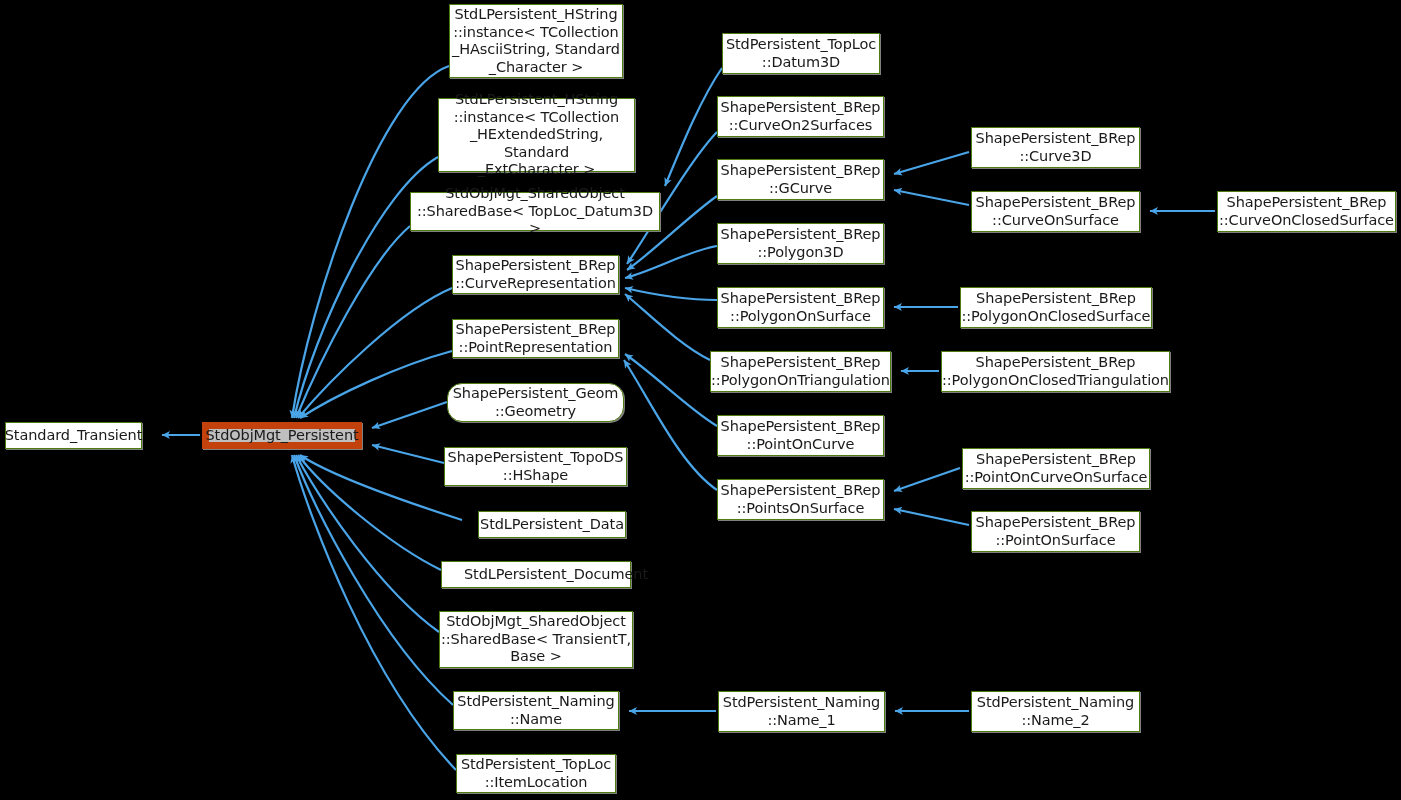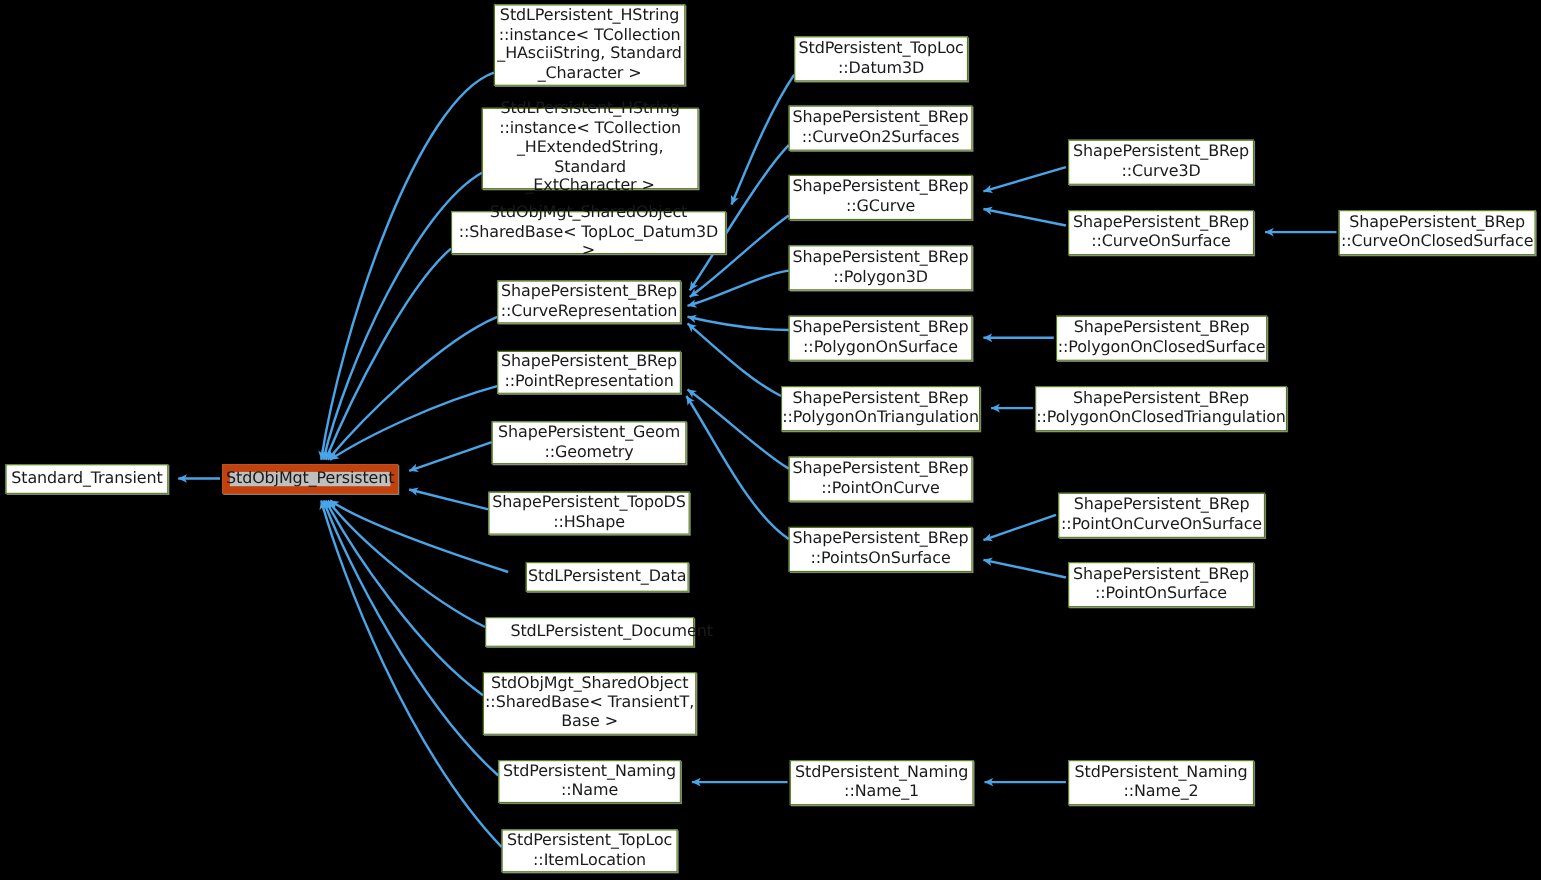--- a/index.html
+++ b/index.html
@@ -84,37 +84,37 @@
         <path d="M 958 307 L 894 307" fill="none" stroke="#4aa5e8" stroke-width="2.2" marker-end="url(#arrow)"></path>
         <path d="M 939 371 L 901 371" fill="none" stroke="#4aa5e8" stroke-width="2.2" marker-end="url(#arrow)"></path>
         <path d="M 960 468 L 894 491" fill="none" stroke="#4aa5e8" stroke-width="2.2" marker-end="url(#arrow)"></path>
         <path d="M 969 525 L 894 509" fill="none" stroke="#4aa5e8" stroke-width="2.2" marker-end="url(#arrow)"></path>
         <path d="M 716 711 L 629 711" fill="none" stroke="#4aa5e8" stroke-width="2.2" marker-end="url(#arrow)"></path>
         <path d="M 969 711 L 895 711" fill="none" stroke="#4aa5e8" stroke-width="2.2" marker-end="url(#arrow)"></path>
       </g>
   </svg>
 
   <div id="node-layer">
-      <div class="node" style="left: 5px; top: 422px; width: 148px; height: 27px; text-align: right;">Standard_Transient</div>
+      <div class="node" style="left: 5px; top: 422px; width: 137px; height: 27px; text-align: right;">Standard_Transient</div>
       <div class="node root" style="left: 202px; top: 422px; width: 160px; height: 27px;">StdObjMgt_Persistent</div>
       <div class="node" style="left: 449px; top: 4px; width: 174px; height: 74px;">StdLPersistent_HString
 ::instance&lt; TCollection
 _HAsciiString, Standard
 _Character &gt;</div>
       <div class="node" style="left: 438px; top: 98px; width: 197px; height: 74px;">StdLPersistent_HString
 ::instance&lt; TCollection
 _HExtendedString, Standard
 _ExtCharacter &gt;</div>
       <div class="node" style="left: 410px; top: 192px; width: 250px; height: 39px;">StdObjMgt_SharedObject
 ::SharedBase&lt; TopLoc_Datum3D &gt;</div>
       <div class="node" style="left: 452px; top: 255px; width: 167px; height: 39px;">ShapePersistent_BRep
 ::CurveRepresentation</div>
       <div class="node" style="left: 452px; top: 319px; width: 167px; height: 39px;">ShapePersistent_BRep
 ::PointRepresentation</div>
-      <div class="node" style="left: 447px; top: 383px; width: 177px; height: 39px;">ShapePersistent_Geom
+      <div class="node" style="left: 447px; top: 383px; width: 177px; height: 39px; border-radius: 15px;">ShapePersistent_Geom
 ::Geometry</div>
       <div class="node" style="left: 444px; top: 447px; width: 183px; height: 39px;">ShapePersistent_TopoDS
 ::HShape</div>
       <div class="node" style="left: 478px; top: 511px; width: 148px; height: 27px;">StdLPersistent_Data</div>
       <div class="node" style="left: 441px; top: 561px; width: 190px; height: 27px; padding-left: 40px;">StdLPersistent_Document</div>
       <div class="node" style="left: 439px; top: 611px; width: 194px; height: 57px;">StdObjMgt_SharedObject
 ::SharedBase&lt; TransientT,
 Base &gt;</div>
       <div class="node" style="left: 453px; top: 691px; width: 166px; height: 39px;">StdPersistent_Naming
 ::Name</div>

